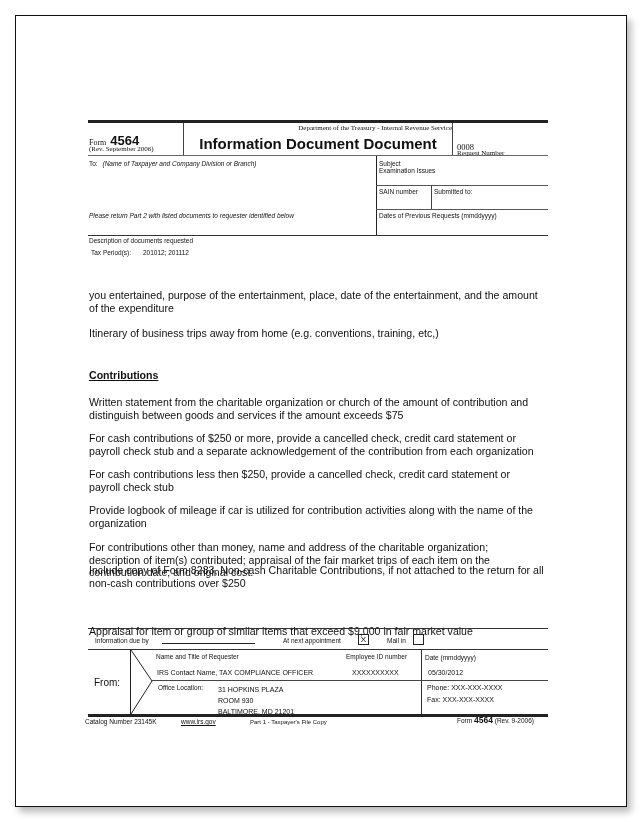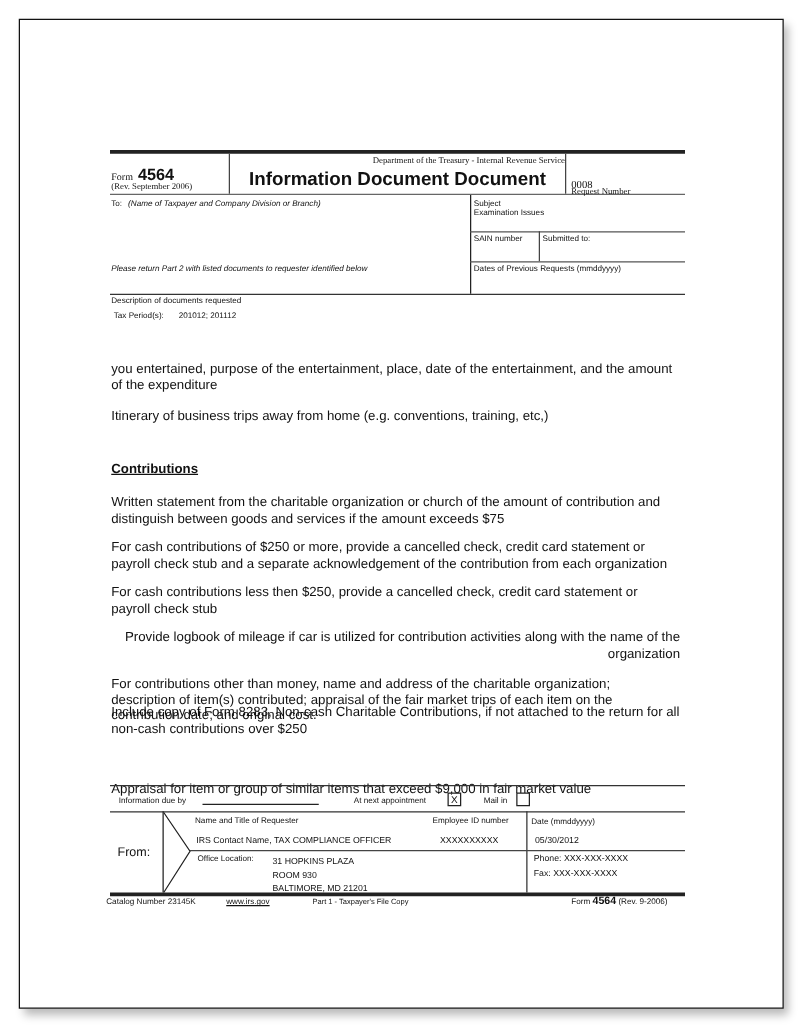--- a/index.html
+++ b/index.html
@@ -89,21 +89,21 @@
 </div>
 
 <div class="abs body-text" style="left:89px;top:273px;width:450px;">you entertained, purpose of the entertainment, place, date of the entertainment, and the amount of the expenditure</div>
 <div class="abs body-text" style="left:89px;top:311px;width:450px;">Itinerary of business trips away from home (e.g. conventions, training, etc,)</div>
 
 <div class="abs heading-u" style="left:89px;top:369px;">Contributions</div>
 
 <div class="abs body-text" style="left:89px;top:380px;width:455px;">Written statement from the charitable organization or church of the amount of contribution and distinguish between goods and services if the amount exceeds $75</div>
 <div class="abs body-text" style="left:89px;top:416px;width:455px;">For cash contributions of $250 or more, provide a cancelled check, credit card statement or payroll check stub and a separate acknowledgement of the contribution from each organization</div>
 <div class="abs body-text" style="left:89px;top:452px;width:430px;">For cash contributions less then $250, provide a cancelled check, credit card statement or payroll check stub</div>
-<div class="abs body-text" style="left:89px;top:488px;width:455px;text-align:right;">Provide logbook of mileage if car is utilized for contribution activities along with the name of the organization</div>
+<div class="abs body-text" style="left:89px;top:488px;width:455px;">Provide logbook of mileage if car is utilized for contribution activities along with the name of the organization</div>
 <div class="abs body-text" style="left:89px;top:525px;width:420px;">For contributions other than money, name and address of the charitable organization; description of item(s) contributed; appraisal of the fair market trips of each item on the contribution date; and original cost.</div>
 <div class="abs body-text" style="left:89px;top:548px;width:455px;">Include copy of Form 8283, Non-cash Charitable Contributions, if not attached to the return for all non-cash contributions over $250</div>
 <div class="abs body-text" style="left:89px;top:609px;width:455px;">Appraisal for item or group of similar items that exceed $9,000 in fair market value</div>
 
 <div class="hline" style="left:88px;top:628px;width:460px;height:1px;background:#333;"></div>
 <div class="abs tiny" style="left:95px;top:637px;">Information due by</div>
 <div class="abs tiny" style="left:162px;top:634px;width:93px;height:9px;border-bottom:1px solid #222;"></div>
 <div class="abs tiny" style="left:283px;top:637px;">At next appointment</div>
 <div class="cb" style="left:358px;top:634px;font-size:8px;">X</div>
 <div class="abs tiny" style="left:387px;top:637px;">Mail in</div>

